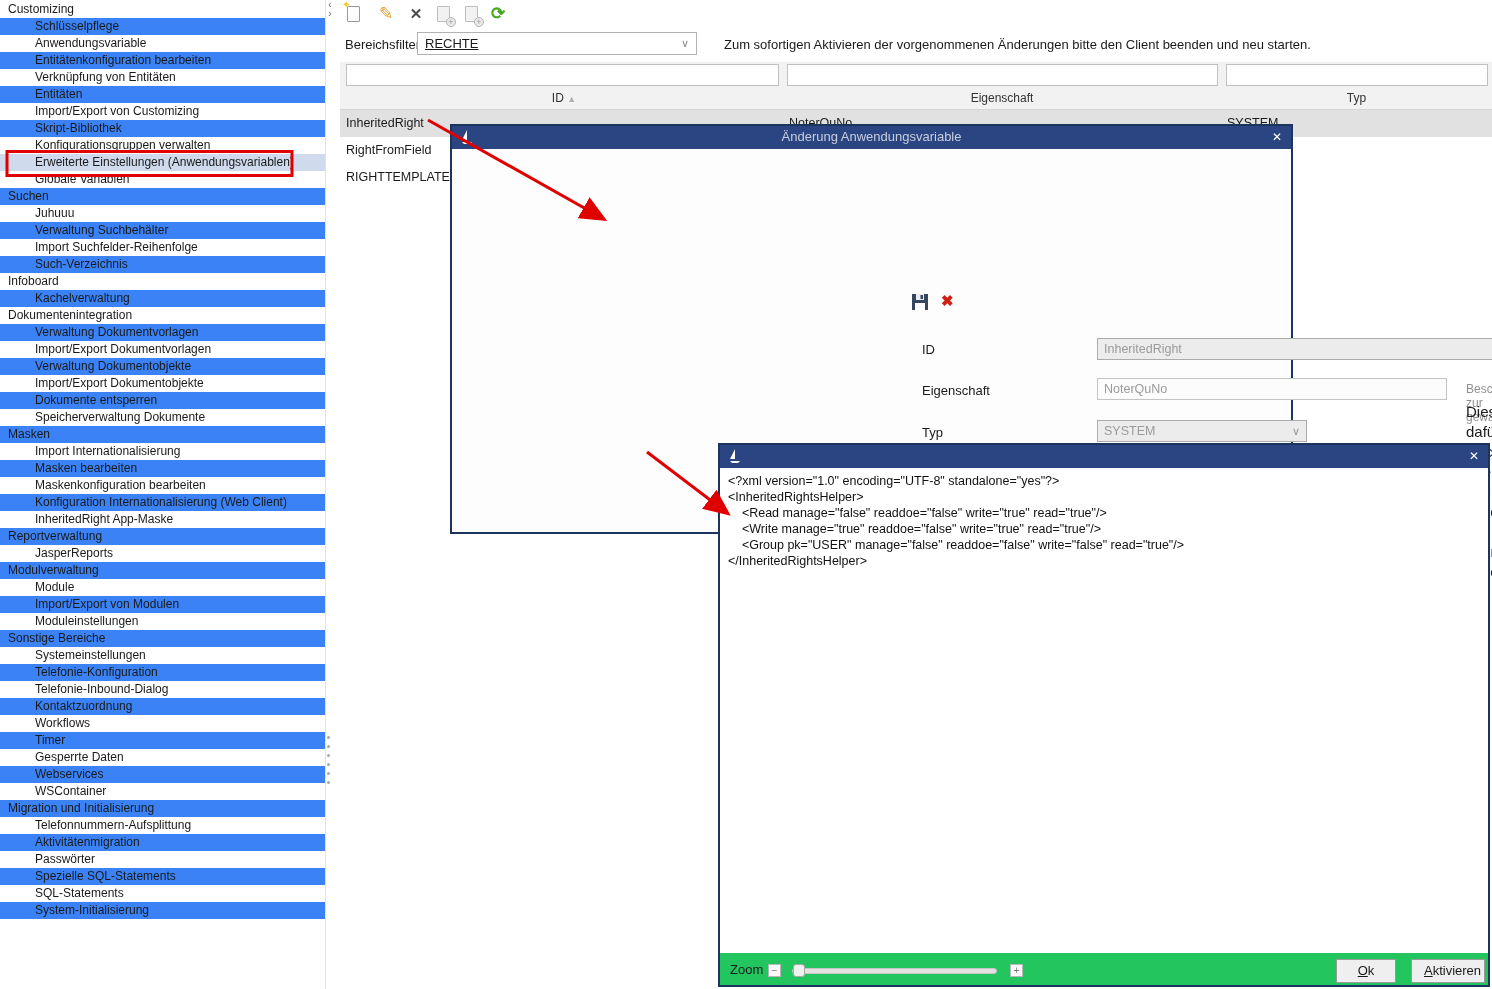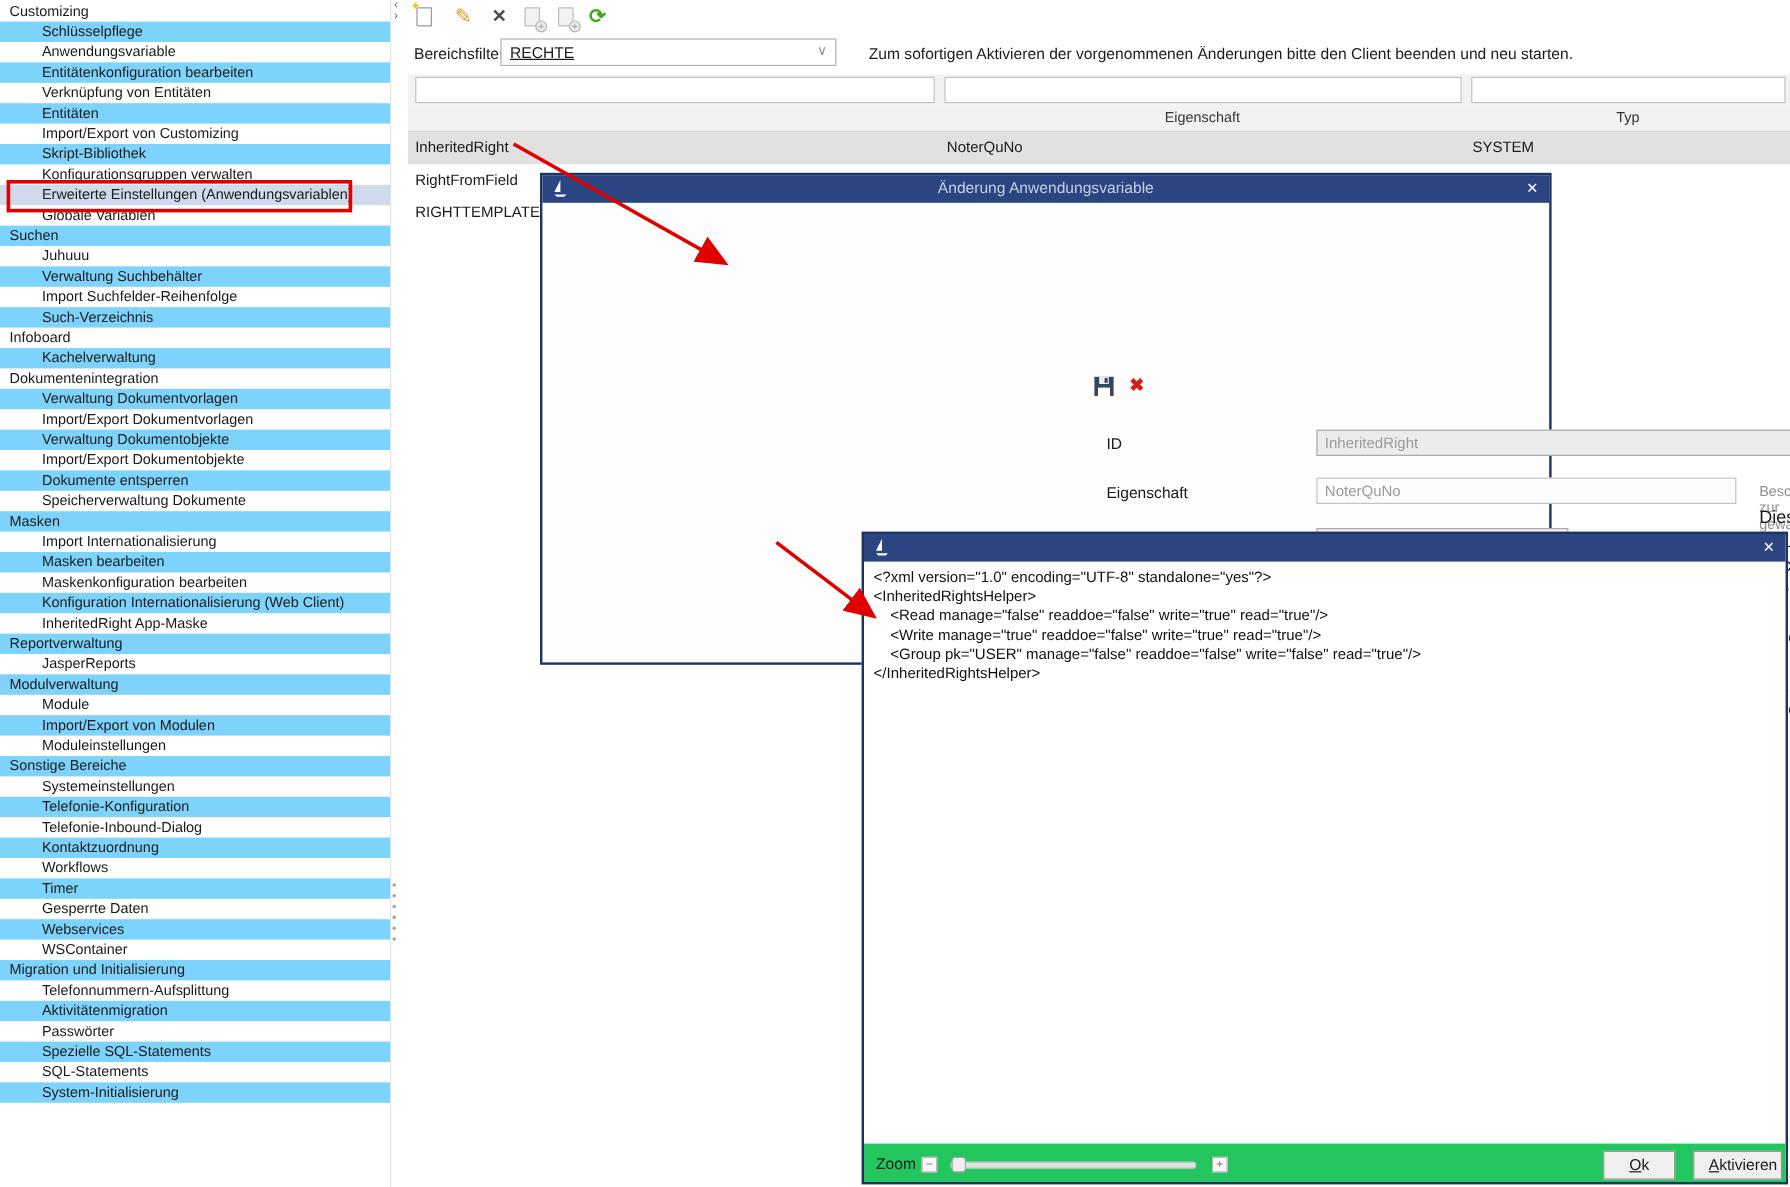--- a/index.html
+++ b/index.html
@@ -4,21 +4,21 @@
 <style>
   * { margin:0; padding:0; box-sizing:border-box; }
   html,body { width:1492px; height:989px; overflow:hidden; background:#fff;
     font-family:"Liberation Sans", sans-serif; color:#1a1a1a; }
 
   
   #sidebar { position:absolute; left:0; top:1px; width:325px; }
   .sb-row { height:17px; line-height:17px; font-size:12px; white-space:nowrap; overflow:hidden; cursor:default; }
   .sb-row.lvl0 { padding-left:8px; }
   .sb-row.lvl1 { padding-left:35px; }
-  .sb-row.stripe { background:#7dd3fc; }
+  .sb-row.stripe { background:#3b82f6; }
   .sb-row.sel { background:#cfdaec; }
   #sidebar-border { position:absolute; left:325px; top:0; width:1px; height:989px; background:#e3e3e3; }
   #collapse-chevrons { position:absolute; left:324px; top:0; width:12px; font-size:10px; color:#666; line-height:9px; text-align:center; }
   #splitter-dots { position:absolute; left:327px; top:736px; width:4px; }
   #splitter-dots i { display:block; width:3px; height:3px; border-radius:50%; background:#a8a8a8; margin:0 0 6px 0; }
 
   
   .tb-icon { position:absolute; top:3px; width:22px; height:22px; text-align:center; cursor:pointer; }
   .page { position:absolute; left:4px; top:3px; width:13px; height:16px; background:#fdfdfd; border:1px solid #9a9a9a; border-radius:1px; }
   .page.gray { border-color:#bdbdbd; background:#f2f2f2; }
@@ -45,21 +45,21 @@
   .hcell { position:absolute; top:0; height:22px; line-height:21px; text-align:center; }
   .sort { color:#b0b0b0; font-size:9px; }
   .drow { height:27px; font-size:12.5px; line-height:26px; }
   #t-row0 { top:110px; background:#e1e1e1; }
   #t-row1 { top:137px; background:#fff; }
   #t-row2 { top:164px; background:#fff; }
   .dcell { position:absolute; top:0; height:27px; white-space:nowrap; }
 
   
   .dialog { position:absolute; background:#fdfdfd; border:2px solid #1b355f; }
-  #dialog1 { left:450px; top:144px; width:843px; height:410px; z-index:10;padding-left:12px; }
+  #dialog1 { left:450px; top:124px; width:843px; height:410px; z-index:10;padding-left:12px; }
   #dialog2 { left:718px; top:443px; width:772px; height:544px; z-index:20; background:#fff; }
   .titlebar { position:absolute; left:0; top:0; right:0; height:23px; background:#2a4581; color:#c7cfdf;
     font-size:13px; line-height:22px; text-align:center; }
   .titlebar .close { position:absolute; right:9px; top:0; color:#fff; font-size:12px; cursor:pointer; }
   .boat { position:absolute; left:8px; top:4px; }
 
   .d1-label { position:absolute; font-size:13px; }
   .combo, .tinput { position:absolute; height:22px; font-size:12.5px; line-height:20px; padding-left:6px; color:#9b9b9b; }
   .combo { background:#ececec; border:1px solid #ababab; }
   .combo .chev { position:absolute; right:6px; top:0; color:#999; font-size:11px; }
@@ -191,20 +191,23 @@
   <span class="chev glyph">∨</span>
 </div>
 <div id="notice">Zum sofortigen Aktivieren der vorgenommenen Änderungen bitte den Client beenden und neu starten.</div>
 
 <div class="trow" id="t-filterrow">
   <input class="t-input" style="left: 6px; width: 433px;">
   <input class="t-input" style="left: 447px; width: 431px;">
   <input class="t-input" style="left: 886px; width: 262px;">
 </div>
 <div class="trow" id="t-header">
+  <span class="hcell" style="left:5px; width:438px;">
+    <span>ID</span> <span class="sort glyph">▲</span>
+  </span>
   <span class="hcell" style="left:443px; width:438px;">Eigenschaft</span>
   <span class="hcell" style="left:881px; width:271px;">Typ</span>
 </div>
 <div class="trow drow" id="t-row0">
   <span class="dcell" style="left:6px;">InheritedRight</span>
   <span class="dcell" style="left:449px;">NoterQuNo</span>
   <span class="dcell" style="left:887px;">SYSTEM</span>
 </div>
 <div class="trow drow" id="t-row1">
   <span class="dcell" style="left:6px;">RightFromField</span>

